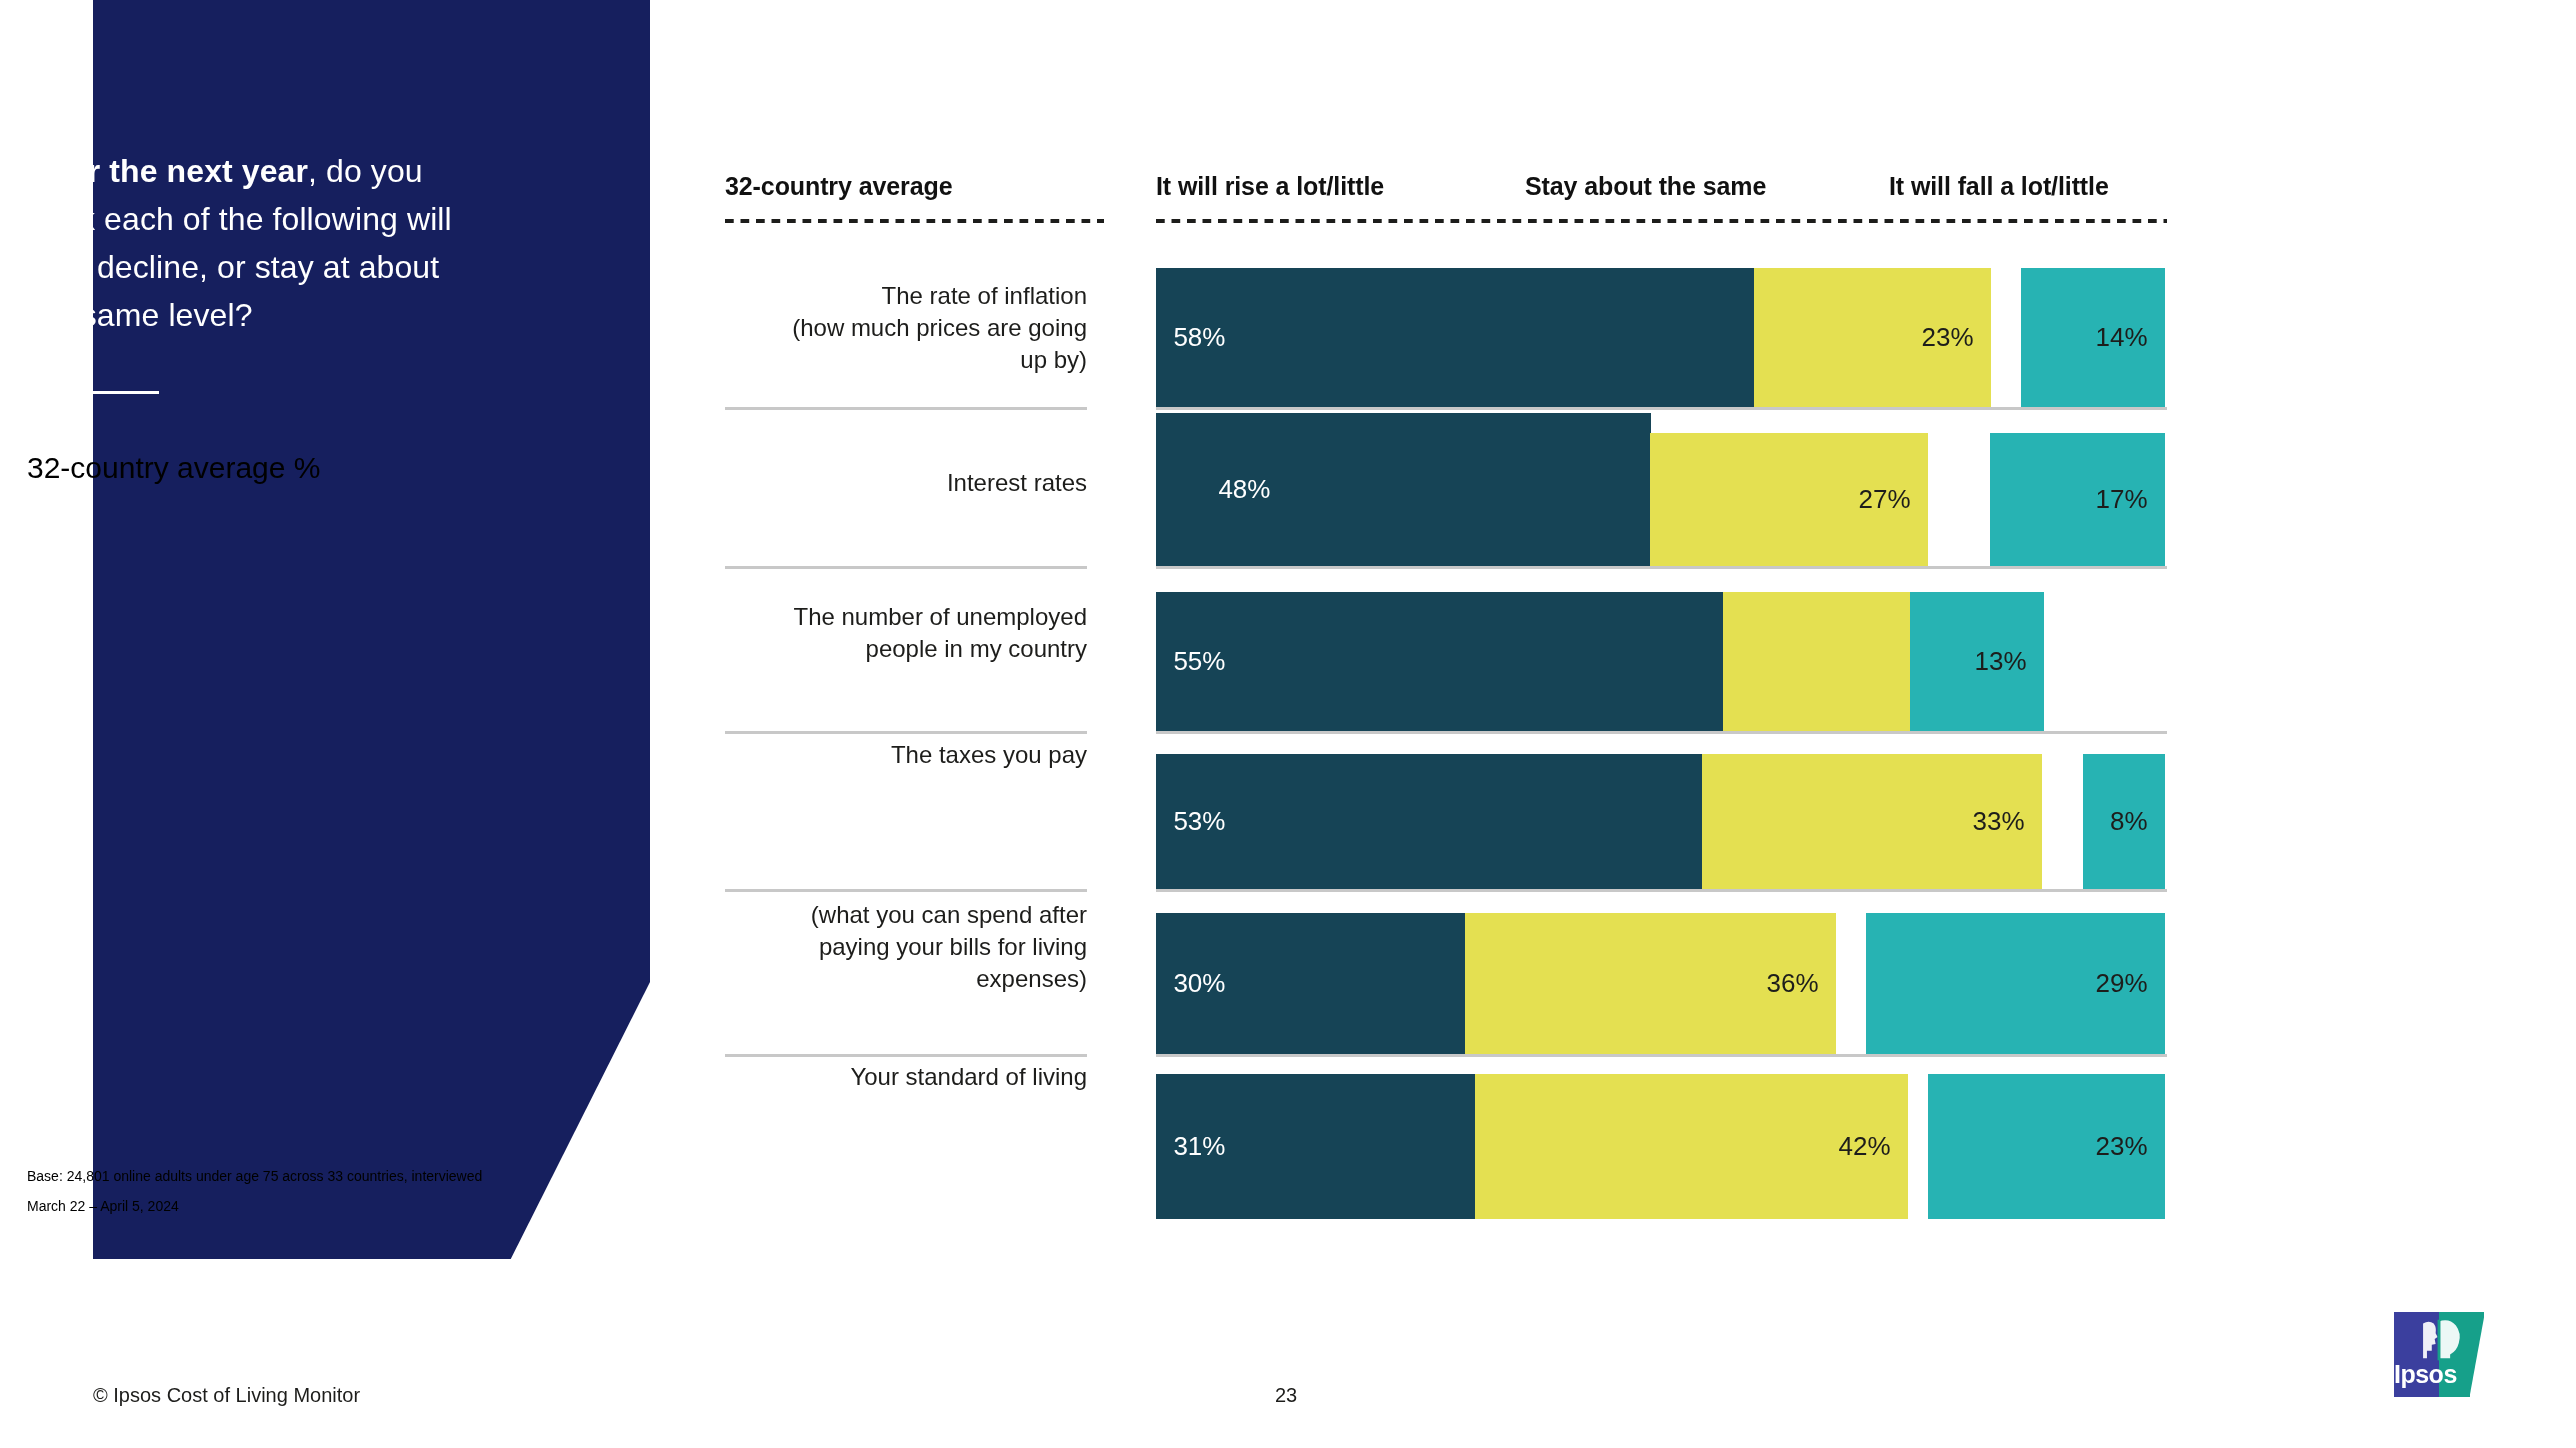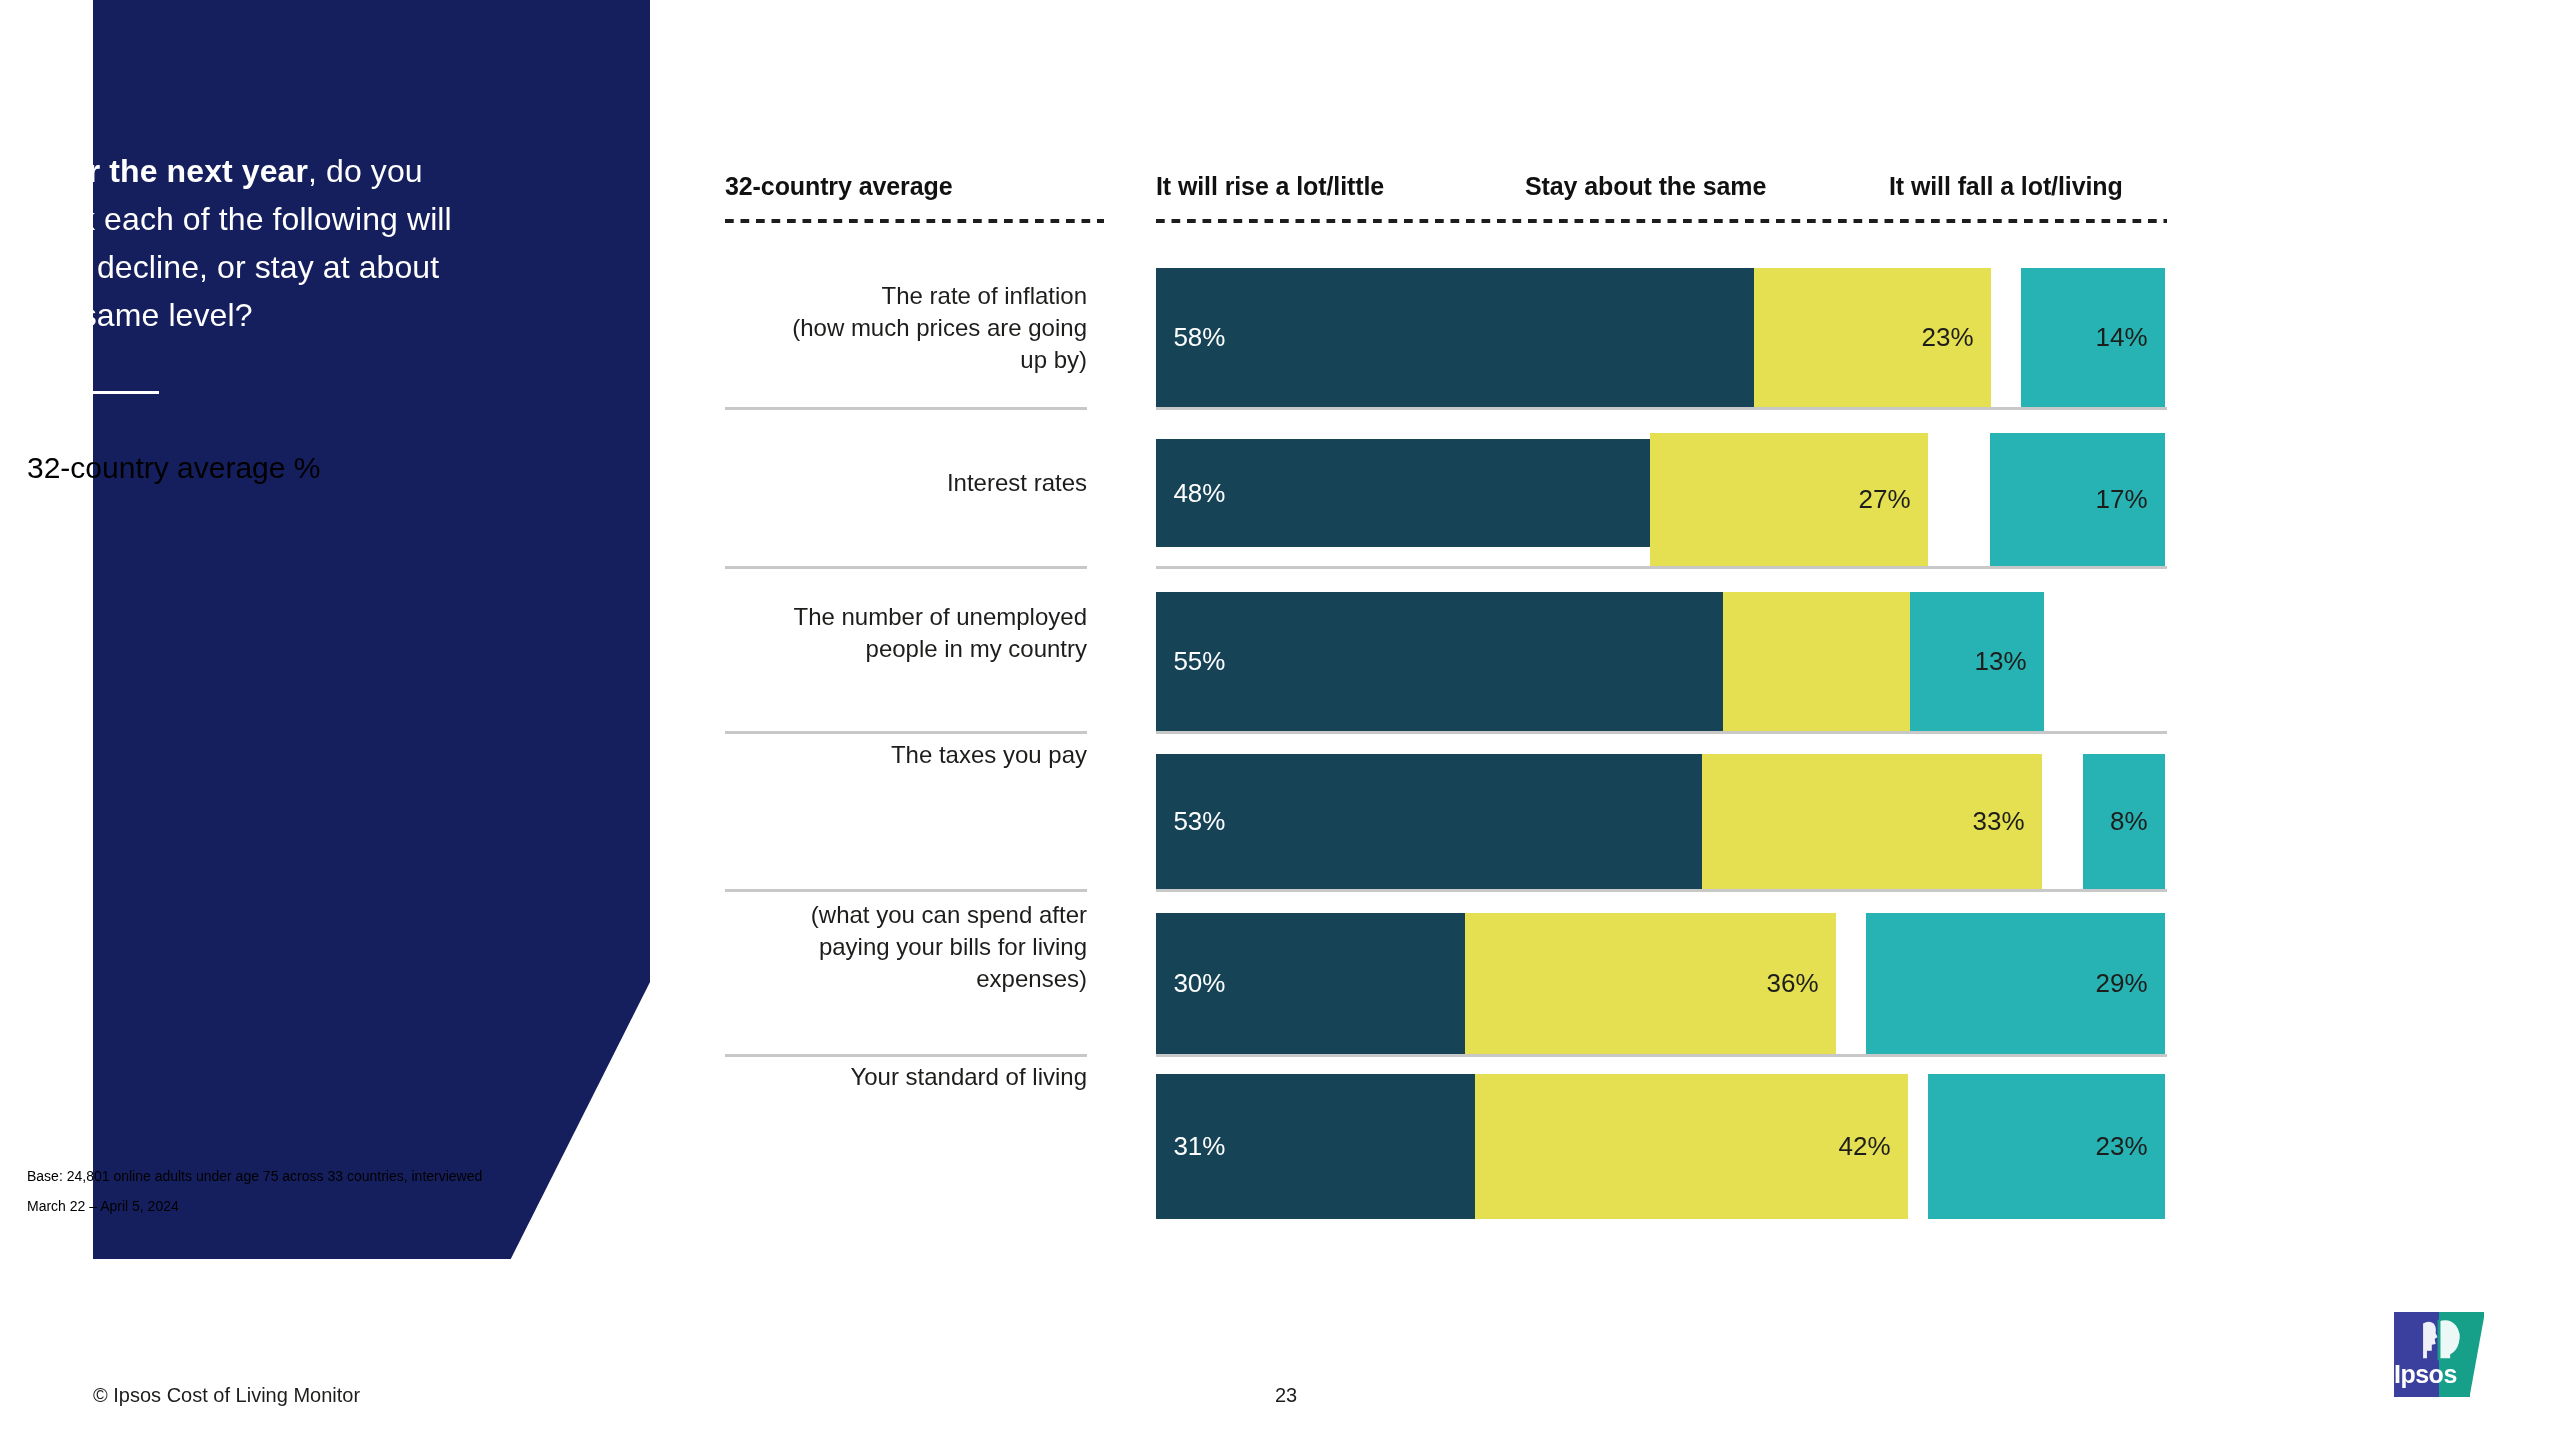--- a/index.html
+++ b/index.html
@@ -116,21 +116,21 @@
 </div>
 <div id="rule"></div>
 <div id="subtitle">32-country average %</div>
 <div id="base-note">Base: 24,801 online adults under age 75 across 33 countries, interviewed March 22 – April 5, 2024</div>
 
 <div id="chart">
 
   <div class="hdr" id="hdr-avg">32-country average</div>
   <div class="hdr" id="hdr-rise">It will rise a lot/little</div>
   <div class="hdr" id="hdr-same">Stay about the same</div>
-  <div class="hdr" id="hdr-fall">It will fall a lot/living</div>
+  <div class="hdr" id="hdr-fall">It will fall a lot/little</div>
 
   <div class="dotline" id="dot-left"></div>
   <div class="dotline" id="dot-right"></div>
 
   <div id="rows">
       <div class="row">
         <div class="rowlabel" style="top: 280px;">
           <div>The rate of inflation</div>
           <div>(how much prices are going</div>
           <div>up by)</div>
@@ -144,21 +144,21 @@
         <div class="seg seg-fall" style="left: 2021px; width: 144px; top: 268px; height: 139px;">
           <span class="val">14%</span>
         </div>
         <div class="sep" style="top: 407px;"></div>
         <div class="sep-bar" style="top: 407px;"></div>
       </div>
       <div class="row">
         <div class="rowlabel" style="top: 467px;">
           <div>Interest rates</div>
         </div>
-        <div class="seg seg-rise" style="left: 1156px; width: 495px; top: 439px; height: 108px;">
+        <div class="seg seg-rise" style="left: 1156px; width: 495px; top: 413px; height: 153px; padding-left: 45px;">
           <span class="val">48%</span>
         </div>
         <div class="seg seg-same" style="left: 1650px; width: 278px; top: 433px; height: 133px;">
           <span class="val">27%</span>
         </div>
         <div class="seg seg-fall" style="left: 1990px; width: 175px; top: 433px; height: 133px;">
           <span class="val">17%</span>
         </div>
         <div class="sep" style="top: 566px;"></div>
         <div class="sep-bar" style="top: 566px;"></div>

